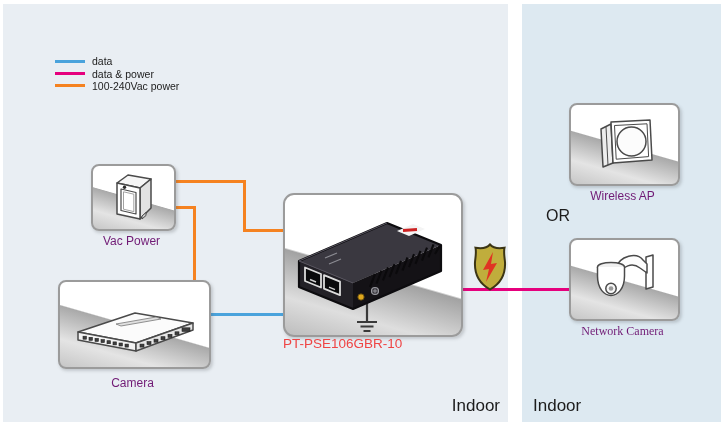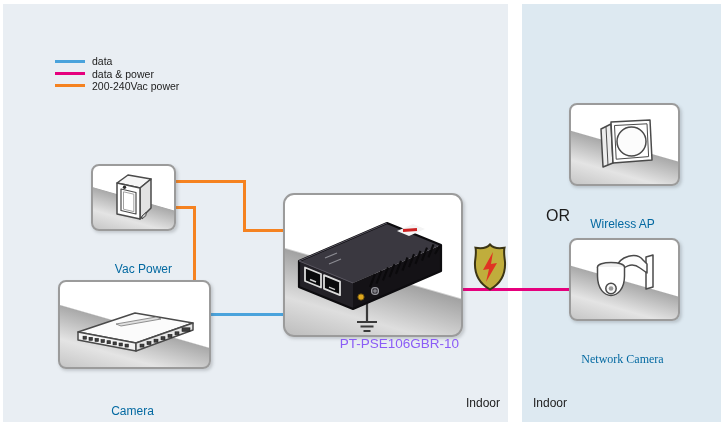--- a/index.html
+++ b/index.html
@@ -30,23 +30,23 @@
   
   .node{
     position:absolute;border:2px solid var(--box-border,#9b9b9b);border-radius:8px;
     background:linear-gradient(196deg,#ffffff 0%,#ffffff 51%,#a9a9a9 52%,#e4e4e4 78%,#c6c6c6 100%);
     box-shadow:1.5px 2px 3px rgba(90,95,100,0.25);
     overflow:hidden;
   }
   .node svg{position:absolute;left:0;top:0;width:100%;height:100%;}
   .node.big{border-radius:11px;background:linear-gradient(196deg,#ffffff 0%,#ffffff 54%,#a2a2a2 55%,#dedede 80%,#bdbdbd 100%);}
 
-  .node-label{position:absolute;text-align:center;font-size:12px;color:#0369a1;margin-top:28px;}
-  .model-label{position:absolute;text-align:right;font-size:13.5px;color:#8b5cf6;}
-  .zone-label{position:absolute;font-size:12px;color:#1c1c1c;}
+  .node-label{position:absolute;text-align:center;font-size:12px;color:#701a75;}
+  .model-label{position:absolute;text-align:left;font-size:13.5px;color:#ef4444;}
+  .zone-label{position:absolute;font-size:17px;color:#1c1c1c;}
   .or-label{position:absolute;font-size:16px;color:#1c1c1c;}
 
   .shield{position:absolute;left:473px;top:243px;width:34px;height:48px;}
 </style>
 </head>
 <body>
 
 <div class="panel indoor"></div>
 <div class="panel outdoor"></div>
 
@@ -54,21 +54,21 @@
   <div class="legend-row">
     <span class="legend-swatch sw-data"></span>
     <span class="legend-label">data</span>
   </div>
   <div class="legend-row">
     <span class="legend-swatch sw-datapower"></span>
     <span class="legend-label">data &amp; power</span>
   </div>
   <div class="legend-row">
     <span class="legend-swatch sw-acpower"></span>
-    <span class="legend-label">200-240Vac power</span>
+    <span class="legend-label">100-240Vac power</span>
   </div>
 </div>
 
 <div class="line orange" style="left:171px;top:180px;width:75px;height:3px;"></div>
 <div class="line orange" style="left:243px;top:180px;width:3px;height:52px;"></div>
 <div class="line orange" style="left:243px;top:229px;width:42px;height:3px;"></div>
 <div class="line orange" style="left:171px;top:206px;width:25px;height:3px;"></div>
 <div class="line orange" style="left:193px;top:206px;width:3px;height:76px;"></div>
 <div class="line blue" style="left:205px;top:313px;width:80px;height:3px;"></div>
 <div class="line magenta" style="left:457px;top:288px;width:113px;height:3px;"></div>
@@ -79,21 +79,21 @@
       <polygon points="24,17 35,9 58,13 47,22" fill="#f6f6f6"></polygon>
       <polygon points="47,22 58,13 58,42 47,53" fill="#e2e2e2"></polygon>
       <polygon points="24,17 47,22 47,53 24,48" fill="#ffffff"></polygon>
       <polygon points="28,23 43,26.5 43,48 28,44.5" fill="none" stroke-width="1.2"></polygon>
       <polygon points="30.5,25.8 40.8,28.2 40.8,45.6 30.5,43.2" fill="none" stroke="#8a8a8a" stroke-width="0.8"></polygon>
     </g>
     <circle cx="31.5" cy="21.3" r="1.7" fill="#2a2a2a"></circle>
     <polygon points="49,50 53,46.5 53,49.5 49,53" fill="#cfcfcf" stroke="#4a4a4a" stroke-width="1"></polygon>
   </svg>
 </div>
-<div class="node-label" style="left:91px;top:234px;width:81px;text-align:right;">Vac Power</div>
+<div class="node-label" style="left:91px;top:234px;width:81px;">Vac Power</div>
 
 <div class="node" style="left:58px;top:280px;width:149px;height:85px;">
   <svg viewBox="0 0 149 85">
     <g stroke="#4a4a4a" stroke-width="1.5" stroke-linejoin="round">
       <polygon points="18,50 75,31 133,41 76,61" fill="#fbfbfb"></polygon>
       <polygon points="18,50 76,61 76,69 18,58" fill="#f2f2f2"></polygon>
       <polygon points="76,61 133,41 133,48 76,69" fill="#e6e6e6"></polygon>
     </g>
     <polygon points="56,42 96,35 101,37 61,44" fill="#e0e0e0" stroke="#777" stroke-width="0.8"></polygon>
     <g fill="#3d3d3d" stroke="#222" stroke-width="0.6">

